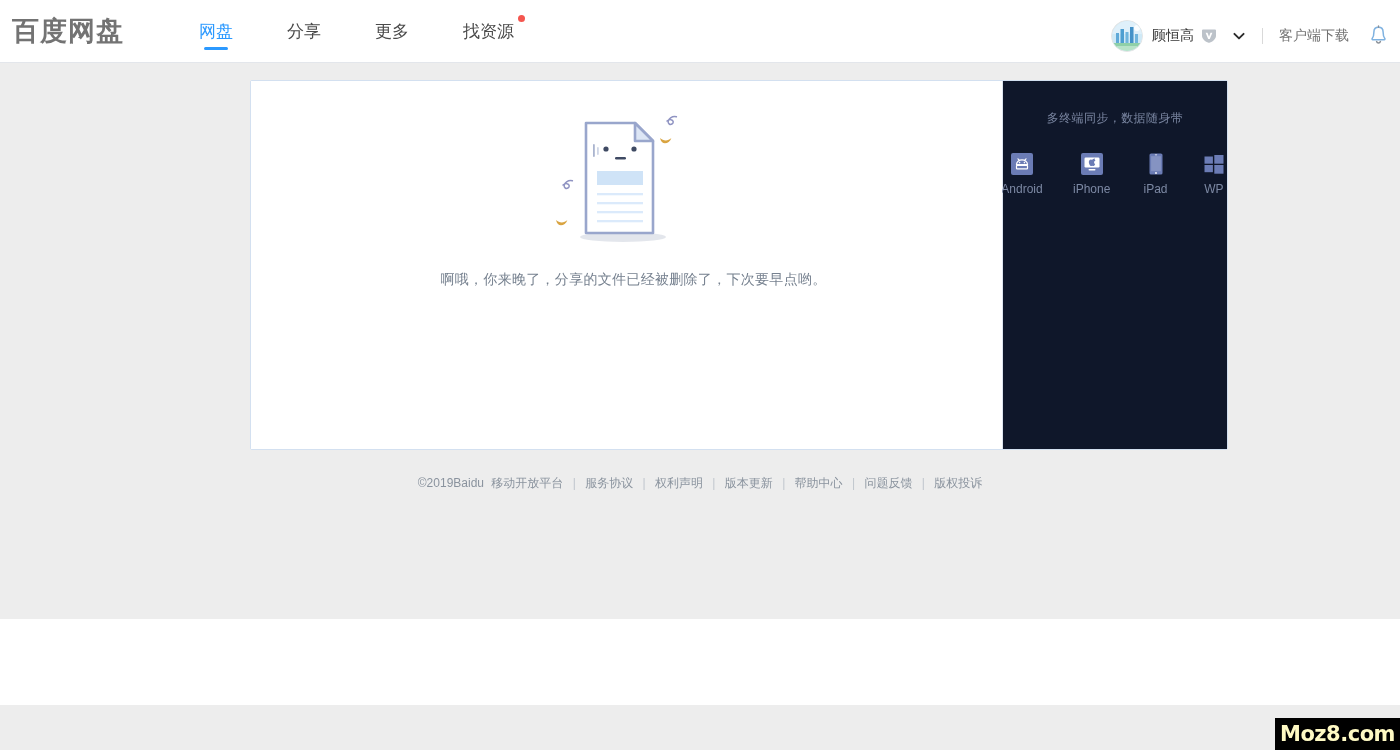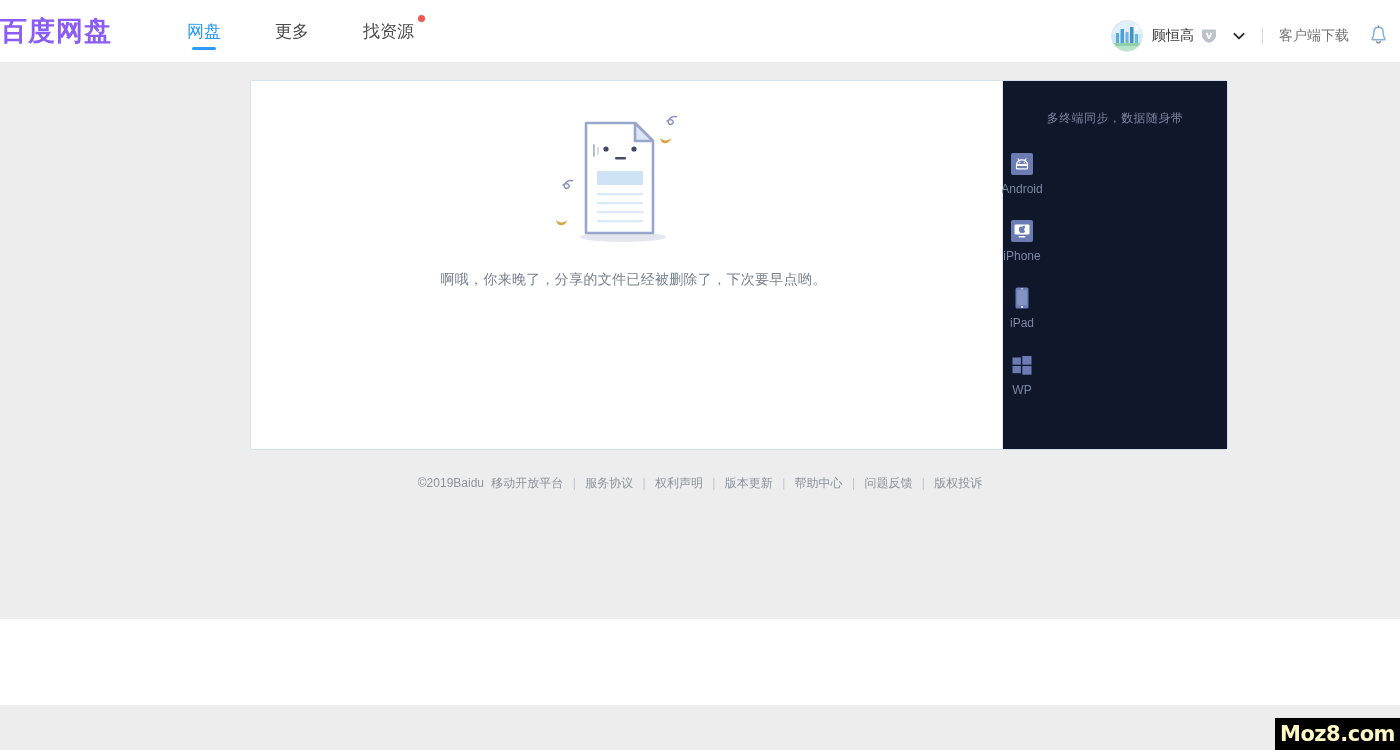--- a/index.html
+++ b/index.html
@@ -24,23 +24,23 @@
     background: #ffffff;
     border-bottom: 1px solid #e3e6eb;
     display: flex;
     align-items: center;
     position: relative;
   }
 
   .brand {
     font-size: 27px;
     font-weight: bold;
-    color: #8b5cf6;
+    color: #737373;
     letter-spacing: 1px;
-    margin-left: 0;
+    margin-left: 12px;
     white-space: nowrap;
     line-height: 1;
   }
 
   .nav {
     display: flex;
     align-items: stretch;
     height: 63px;
     margin-left: 48px;
   }
@@ -197,23 +197,22 @@
 
   .side-title {
     font-size: 12px;
     color: #7a86a1;
     letter-spacing: 0.4px;
   }
 
   .apps {
     display: flex;
     justify-content: center;
-    gap: 24px;
+    gap: 32px;
     margin-top: 26px;
-    flex-direction: column;
   }
 
   .app {
     width: 38px;
     display: flex;
     flex-direction: column;
     align-items: center;
     cursor: pointer;
   }
 
@@ -283,20 +282,23 @@
 <body>
 
 <div class="header">
 
   <div class="brand">百度网盘</div>
 
   <nav class="nav">
     <div class="nav-item active">
       <span>网盘</span>
       <span class="nav-underline"></span>
+    </div>
+    <div class="nav-item">
+      <span>分享</span>
     </div>
     <div class="nav-item">
       <span>更多</span>
     </div>
     <div class="nav-item">
       <span>找资源</span>
       <span class="nav-dot"></span>
     </div>
   </nav>
 

